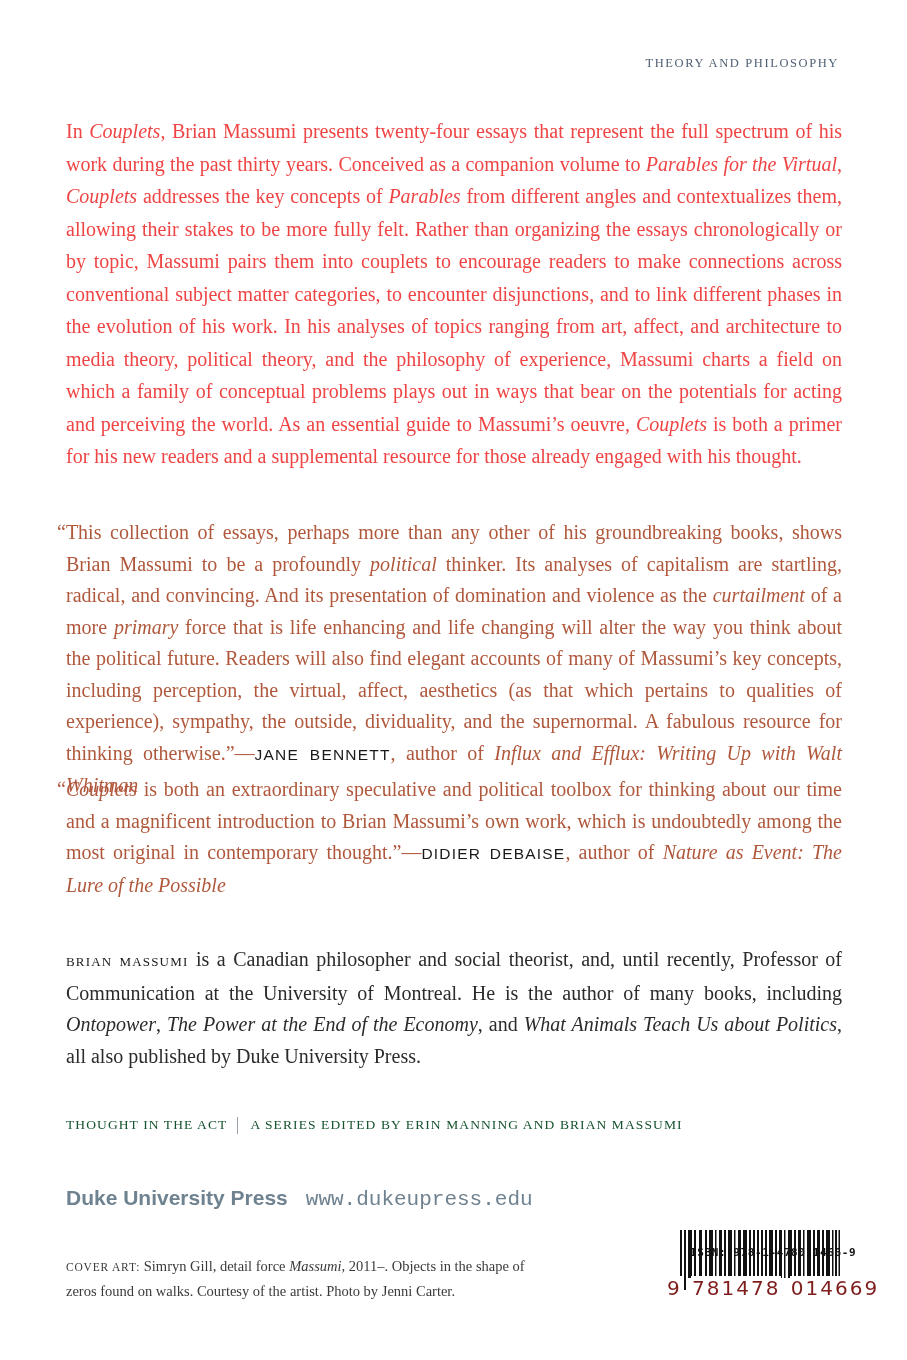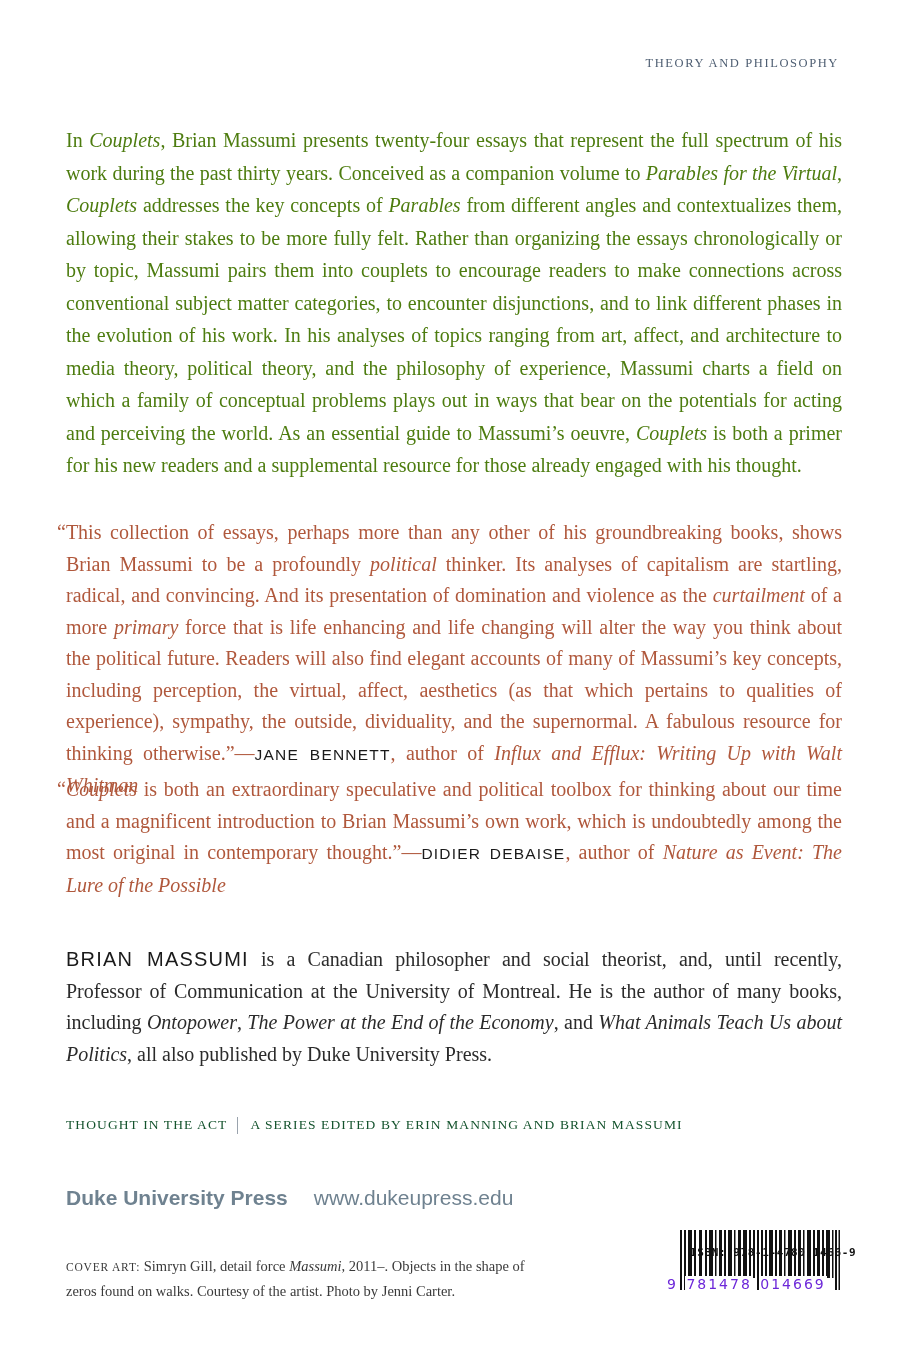--- a/index.html
+++ b/index.html
@@ -1,37 +1,37 @@
 <!DOCTYPE html>
 <html><head>
 <meta charset="utf-8">
 <style>
   html, body { margin: 0; padding: 0; background: #ffffff; }
   body { width: 907px; height: 1360px; position: relative; overflow: hidden; font-family: "Liberation Serif", "DejaVu Serif", serif; color: #2b2b2b; }
   .category { position: absolute; top: 56px; right: 68px; font-size: 12.5px; letter-spacing: 1.6px; color: #4e5e72; text-transform: uppercase; }
   .para { position: absolute; left: 66px; width: 776px; font-size: 20px; line-height: 32.5px; text-align: justify; margin: 0; }
   .para i, .blurb i, .bio i { font-style: italic; }
-  .desc { top: 124px; color: #4d7c0f; }
+  .desc { top: 115px; color: #ef4444; }
   .blurb { position: absolute; left: 57px; width: 785px; font-size: 20px; line-height: 31.5px; color: #b0583c; text-align: justify; margin: 0; text-indent: -9px; padding-left: 9px; box-sizing: border-box; }
   .b1 { top: 505px; margin-top: 12px; }
   .b2 { top: 774px; }
   .attrib { font-family: "Liberation Sans", "DejaVu Sans", sans-serif; font-size: 15.5px; letter-spacing: 1.2px; color: #1a1a1a; }
   .bio { position: absolute; left: 66px; width: 776px; top: 944px; font-size: 20px; line-height: 31.5px; color: #2b2b2b; text-align: justify; margin: 0; }
-  .bio .attrib { font-size: 20px; }
+  .bio .attrib { font-size: 13px; font-family: Liberation Serif, serif; }
   .series { position: absolute; left: 66px; top: 1117px; font-size: 13.5px; letter-spacing: 1.1px; color: #14532d; text-transform: uppercase; white-space: nowrap; }
   .series .sep { display: inline-block; width: 1px; height: 17px; background: #9aa3ad; vertical-align: middle; margin: 0 12px 0 10px; }
   .press { position: absolute; left: 66px; top: 1186px; font-family: "Liberation Sans", "DejaVu Sans", sans-serif; font-size: 21px; color: #6f8290; white-space: nowrap; }
   .press .name { font-weight: bold; }
-  .press .url { margin-left: 26px; }
+  .press .url { margin-left: 18px; font-family: Liberation Mono, monospace; }
   .cover { position: absolute; left: 66px; top: 1255px; width: 480px; font-size: 14.5px; line-height: 23.5px; color: #3a3a3a; }
   .cover .sc { font-size: 11.5px; letter-spacing: 0.8px; }
   .barcode-box { position: absolute; left: 666px; top: 1214px; width: 180px; height: 92px; }
   .isbn-label { position: absolute; left: 24px; top: 0; font-family: "DejaVu Sans Mono", "Liberation Mono", monospace; font-size: 11px; font-weight: bold; color: #111; letter-spacing: 0.6px; white-space: nowrap; margin-top: 32px; }
   .bars { position: absolute; left: 14px; top: 16px; width: 160px; height: 60px; }
-  .barnum { position: absolute; left: 0; top: 62px; font-family: "DejaVu Sans", "Liberation Sans", sans-serif; font-size: 14px; color: #6d28d9; letter-spacing: 2px; white-space: nowrap; background: transparent; }
+  .barnum { position: absolute; left: 0; top: 62px; font-family: "DejaVu Sans", "Liberation Sans", sans-serif; font-size: 20px; color: #7f1d1d; letter-spacing: 2px; white-space: nowrap; background: transparent; }
   .barnum span { background: #fff; padding: 0 1px; }
 </style>
 </head>
 <body>
 
 <div class="category">THEORY AND PHILOSOPHY</div>
 
 <p class="para desc"><span>In </span><i>Couplets</i><span>, Brian Massumi presents twenty-four essays that represent the full spectrum of his work during the past thirty years. Conceived as a companion volume to </span><i>Parables for the Virtual</i><span>, </span><i>Couplets</i><span> addresses the key concepts of </span><i>Parables</i><span> from different angles and contextualizes them, allowing their stakes to be more fully felt. Rather than organizing the essays chronologically or by topic, Massumi pairs them into couplets to encourage readers to make connections across conventional subject matter categories, to encounter disjunctions, and to link different phases in the evolution of his work. In his analyses of topics ranging from art, affect, and architecture to media theory, political theory, and the philosophy of experience, Massumi charts a field on which a family of conceptual problems plays out in ways that bear on the potentials for acting and perceiving the world. As an essential guide to Massumi’s oeuvre, </span><i>Couplets</i><span> is both a primer for his new readers and a supplemental resource for those already engaged with his thought.</span></p>
 
 <p class="blurb b1"><span>“This collection of essays, perhaps more than any other of his groundbreaking books, shows Brian Massumi to be a profoundly </span><i>political</i><span> thinker. Its analyses of capitalism are startling, radical, and convincing. And its presentation of domination and violence as the </span><i>curtailment</i><span> of a more </span><i>primary</i><span> force that is life enhancing and life changing will alter the way you think about the political future. Readers will also find elegant accounts of many of Massumi’s key concepts, including perception, the virtual, affect, aesthetics (as that which pertains to qualities of experience), sympathy, the outside, dividuality, and the supernormal. A fabulous resource for thinking otherwise.”—</span><span class="attrib">JANE BENNETT</span><span>, author of </span><i>Influx and Efflux: Writing Up with Walt Whitman</i></p>

